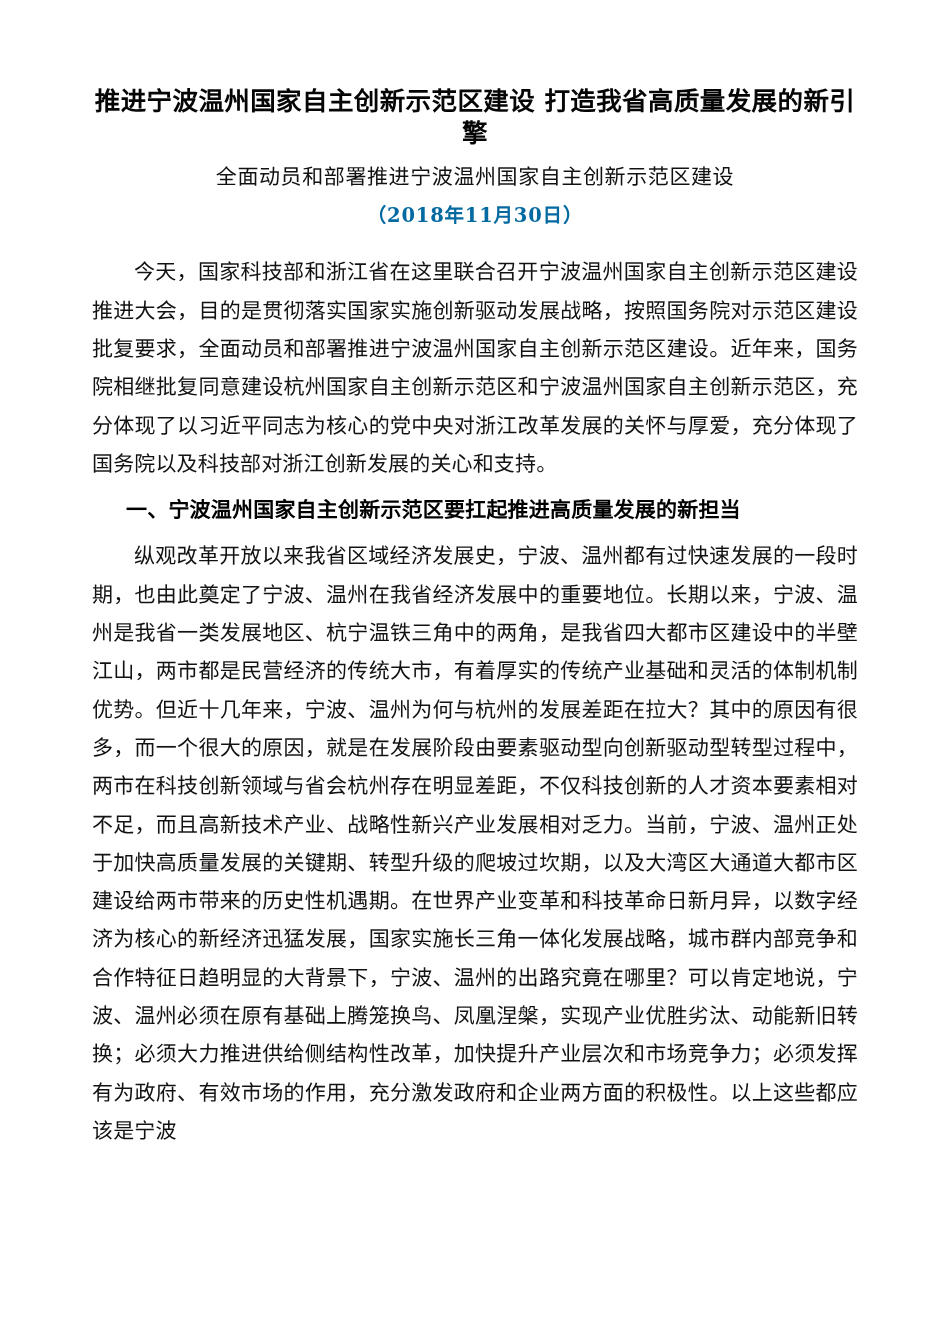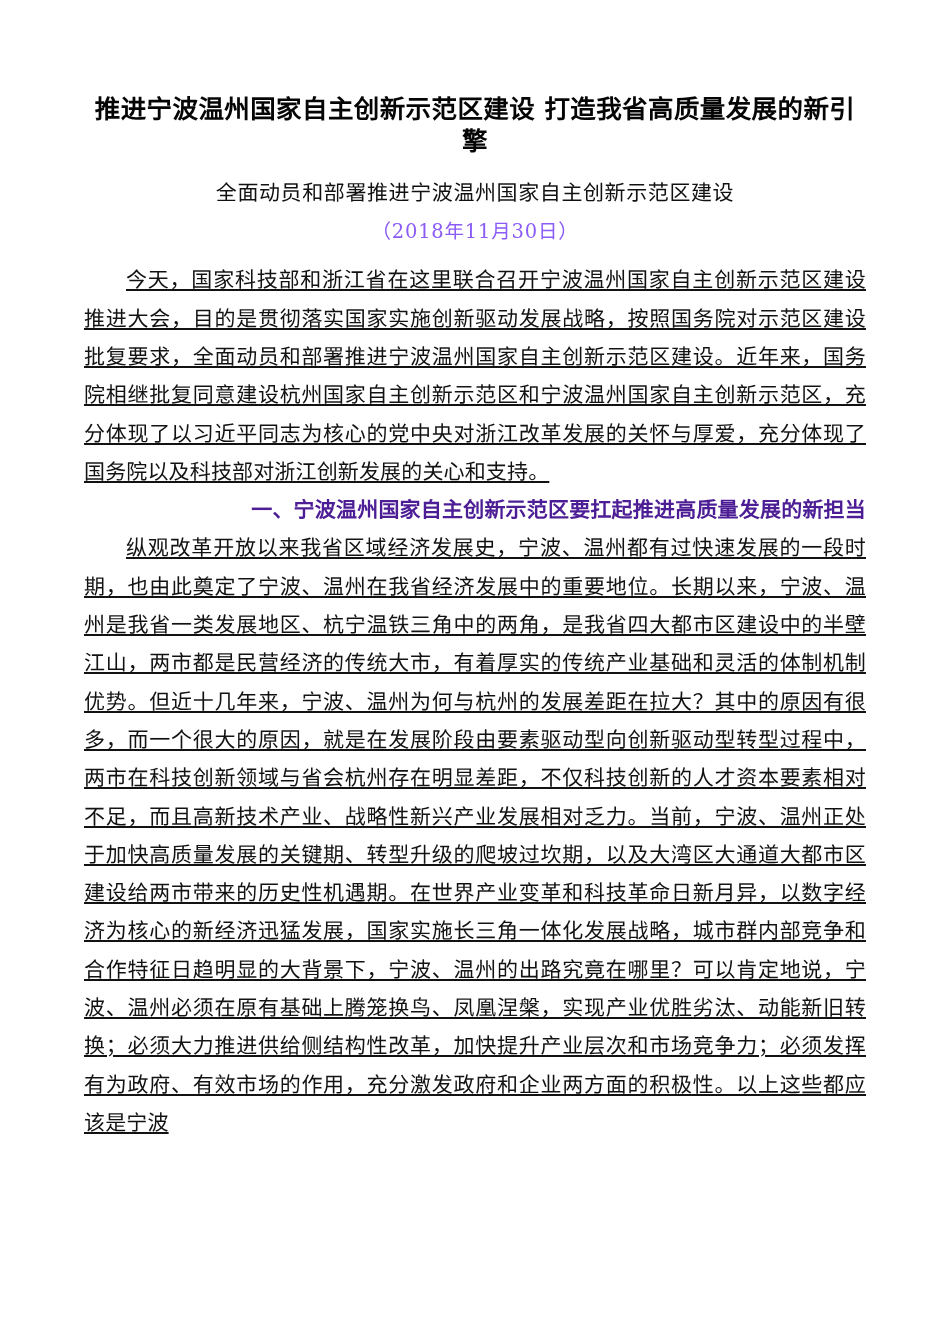--- a/index.html
+++ b/index.html
@@ -24,21 +24,21 @@
 
   .page-body {
     position: absolute;
     left: 84px;
     top: 0;
     width: 782px;
   }
 
   
   .doc-title {
-    margin: 8px;
+    margin: 0;
     padding-top: 86px;
     text-align: center;
     font-size: 25.5px;
     font-weight: bold;
     line-height: 1.25;
     letter-spacing: 0.4px;
     color: #050505;
     font-family: "DejaVu Serif", "Liberation Serif", serif;
   }
 
@@ -53,50 +53,50 @@
     color: #111111;
   }
 
   .doc-date {
     margin: 0;
     padding-top: 12px;
     text-align: center;
     font-size: 19.5px;
     line-height: 1.3;
     letter-spacing: 0.8px;
-    color: #8b5cf6;
+    color: #0369a1;
+    font-weight: bold;
   }
 
   
   .para {
-    margin: 0;
+    margin: 8px;
     font-size: 21px;
     line-height: 38.3px;
     text-align: justify;
     text-justify: inter-ideograph;
     text-indent: 2em;
     letter-spacing: 0.15px;
     color: #121212;
     word-break: break-all;
-    text-decoration: underline;
   }
 
   .para.first-body {
     padding-top: 17px;
   }
 
   .section-heading {
     margin: 0;
     font-size: 21px;
     line-height: 38.3px;
     font-weight: bold;
     text-indent: 2em;
     letter-spacing: 0.2px;
-    color: #4c1d95;
-    text-align: right;
+    color: #000000;
+    text-align: left;
   }
 
   .watermark-note {
     font-size: 14.5px;
     color: #9a9a9a;
     letter-spacing: 0.5px;
     font-weight: normal;
   }
 
   

